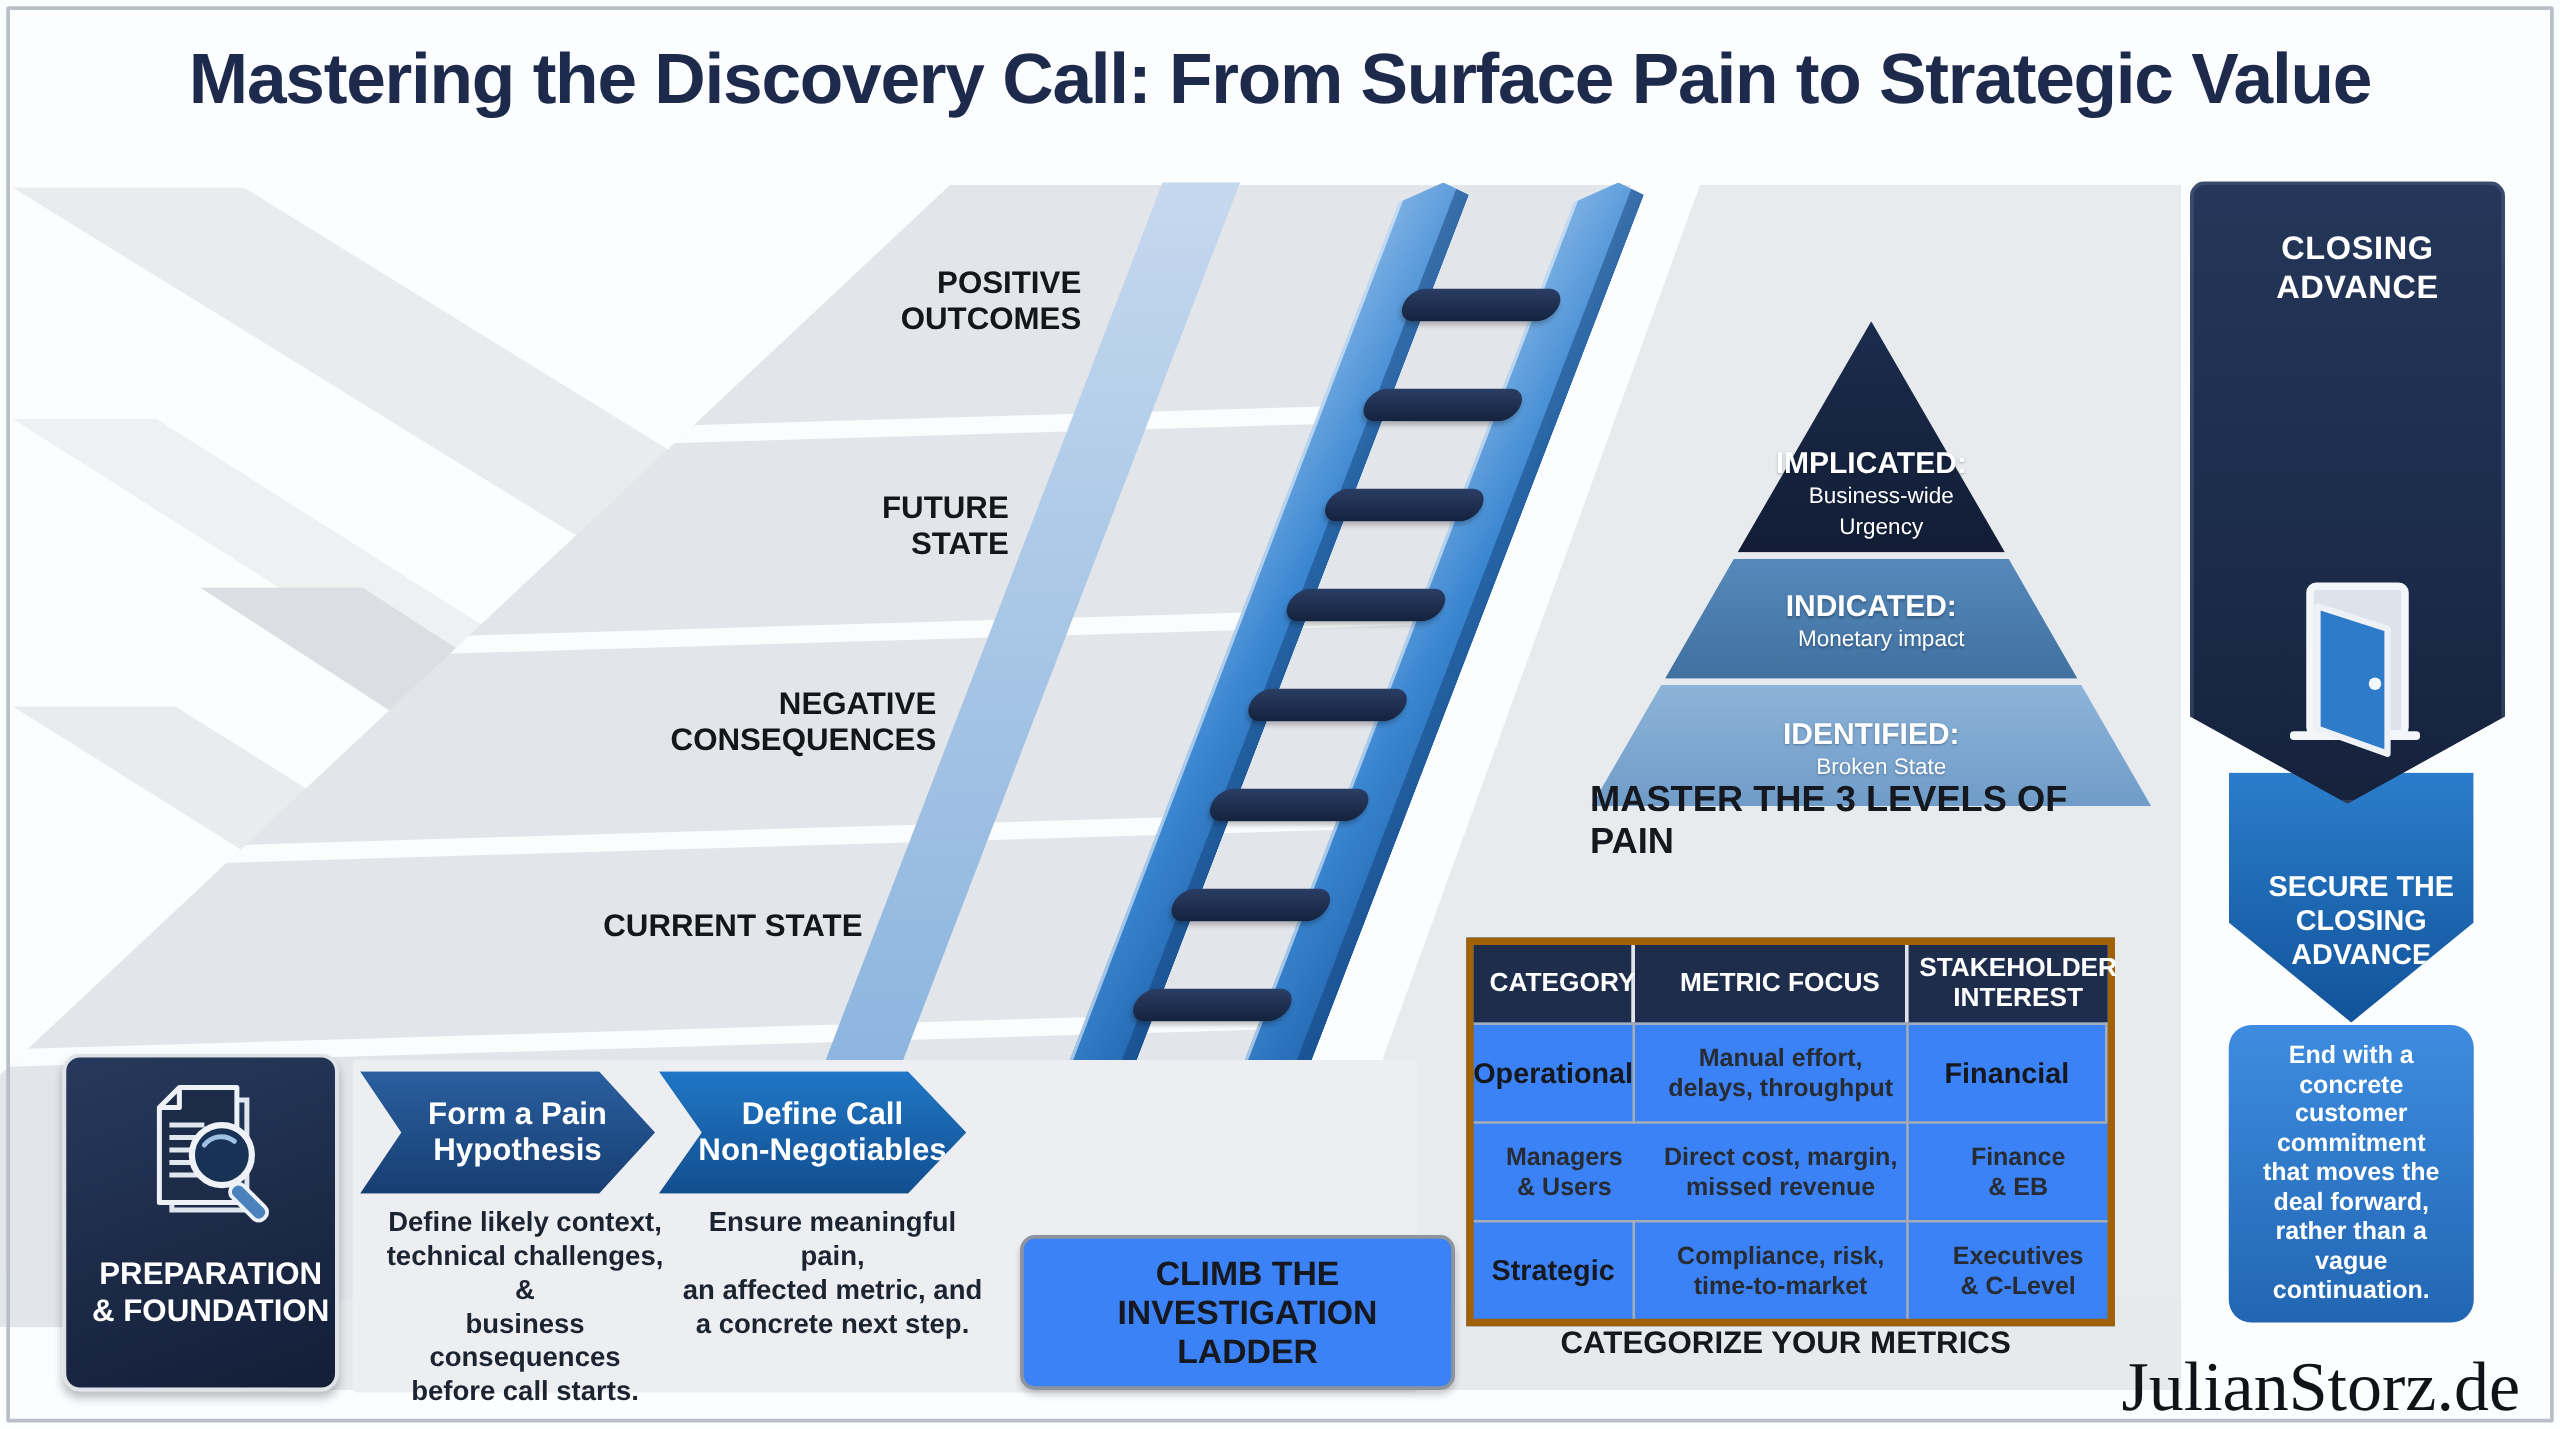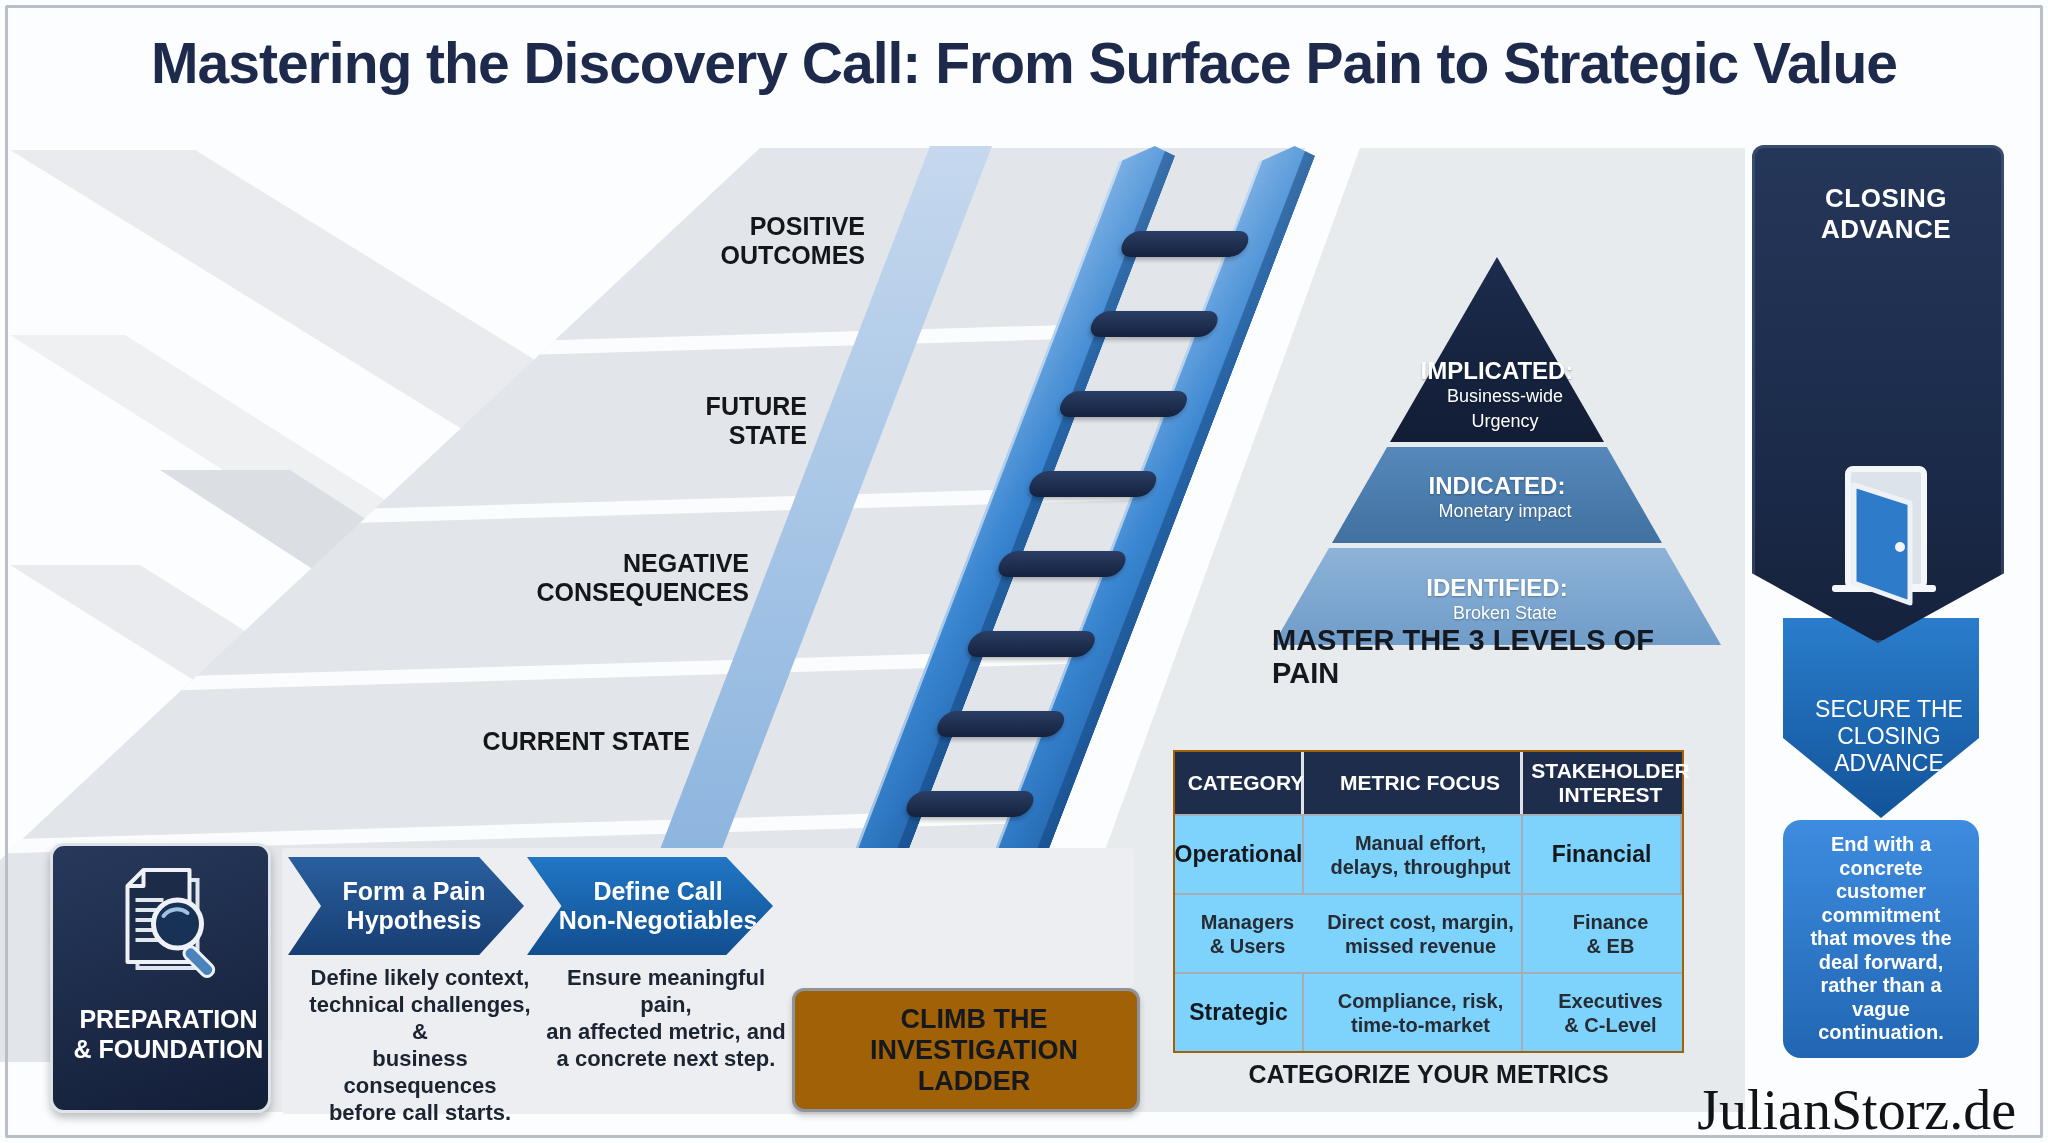--- a/index.html
+++ b/index.html
@@ -55,22 +55,22 @@
   .pyr3{left:1273px;top:548px;width:448px;height:97px;background:linear-gradient(180deg,#8db3d8,#6f9cc8);
         clip-path:polygon(12.5% 0,87.5% 0,100% 100%,0 100%);}
   .pyrtext{position:absolute;left:1272px;width:450px;text-align:center;color:#ffffff;z-index:5;
            text-shadow:0 1px 2px rgba(10,20,40,.35);}
   .pyrtext .ttl{font-weight:bold;font-size:24px;line-height:26px;display:block;}
   .pyrtext .sub{font-size:18px;line-height:25px;display:block;}
   .pyrcap{position:absolute;left:1272px;width:450px;top:624px;text-align:left;
           font-weight:bold;font-size:29px;color:#15181e;z-index:5;}
 
   
-  .tbl{position:absolute;left:1173px;top:750px;width:507px;border:2px solid #a16207;
-       display:grid;grid-template-columns:129px 219px 159px;background:#7dd3fc;z-index:5;}
+  .tbl{position:absolute;left:1173px;top:750px;width:507px;border:6px solid #a16207;
+       display:grid;grid-template-columns:129px 219px 159px;background:#3b82f6;z-index:5;}
   .th{background:#1e2d4b;color:#ffffff;font-weight:bold;font-size:21px;line-height:24px;height:62px;
       display:flex;align-items:center;justify-content:center;text-align:center;border-right:3px solid #dfe2e6;}
   .th:nth-child(3){border-right:none;}
   .td{height:77px;display:flex;align-items:center;justify-content:center;text-align:center;
       border-top:2px solid #a7adb6;border-right:2px solid #a7adb6;}
   .td.last{border-right:none;}
   .td.cat{font-weight:bold;font-size:23px;color:#15181e;}
   .td.val{font-weight:bold;font-size:20px;line-height:24px;color:#272b33;}
   .tblcap{position:absolute;left:1173px;width:511px;top:1060px;text-align:center;
           font-weight:bold;font-size:25px;color:#15181e;z-index:5;}
@@ -85,31 +85,31 @@
   .arrpanel{position:absolute;left:282px;top:848px;width:852px;height:266px;background:#eceef1;border-radius:4px;z-index:5;}
   .arrow{position:absolute;top:857px;height:98px;display:flex;align-items:center;justify-content:center;
          color:#fff;font-weight:bold;font-size:25px;line-height:29px;text-align:center;
          clip-path:polygon(0 0,81% 0,100% 50%,81% 100%,0 100%,14% 50%);padding-left:16px;box-sizing:border-box;z-index:6;}
   .arrow1{left:288px;width:236px;background:linear-gradient(180deg,#2a5f9f,#173e72);}
   .arrow2{left:527px;width:246px;background:linear-gradient(180deg,#2077c6,#124e8f);}
   .desc{position:absolute;top:964px;text-align:center;font-weight:bold;font-size:22px;line-height:27px;color:#1d2431;z-index:6;}
   .desc1{left:288px;width:232px;} .desc2{left:527px;width:246px;}
 
   
-  .climb{position:absolute;left:792px;top:988px;width:326px;height:118px;background:#a16207;
+  .climb{position:absolute;left:816px;top:988px;width:326px;height:118px;background:#3b82f6;
          border:3px solid #8e949d;border-radius:12px;box-shadow:0 4px 6px rgba(0,0,0,.2);
          display:flex;align-items:center;justify-content:center;text-align:center;
          font-weight:bold;font-size:27px;line-height:31px;color:#15181e;z-index:7;}
 
   
   .chev{position:absolute;left:1783px;top:618px;width:196px;height:200px;
         clip-path:polygon(0 0,100% 0,100% 60%,50% 100%,0 60%);
         background:linear-gradient(180deg,#2a7dcb,#12539a);z-index:5;}
   .chev .txt{position:absolute;left:0;right:0;top:78px;text-align:center;color:#fff;
-             font-weight:normal;font-size:23px;line-height:27px;}
+             font-weight:bold;font-size:23px;line-height:27px;}
   .banner{position:absolute;left:1752px;top:145px;width:252px;height:498px;border-radius:12px;
           clip-path:polygon(0 0,100% 0,100% 86%,50% 100%,0 86%);
           background:linear-gradient(180deg,#25375a 0%,#1a2947 70%,#16223c 100%);
           box-shadow:inset 0 0 0 3px rgba(120,140,175,.25);z-index:6;}
   .banner .txt{position:absolute;left:0;right:0;top:38px;text-align:center;color:#fff;
                font-weight:bold;font-size:26px;line-height:31px;letter-spacing:.5px;}
   .banner svg{position:absolute;left:50%;transform:translateX(-50%);top:318px;}
   .note{position:absolute;left:1783px;top:820px;width:196px;height:238px;border-radius:18px;
         background:linear-gradient(180deg,#3e8ce0,#2166b2);display:flex;align-items:center;justify-content:center;
         text-align:center;color:#fff;font-weight:bold;font-size:20px;line-height:23.5px;

